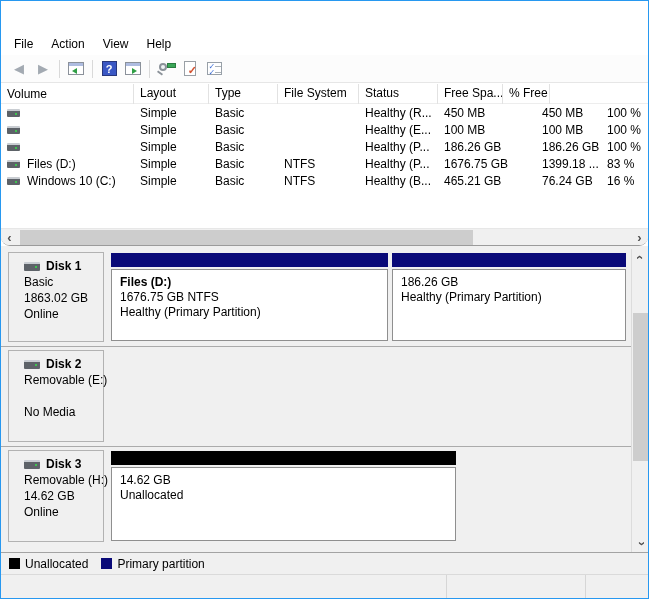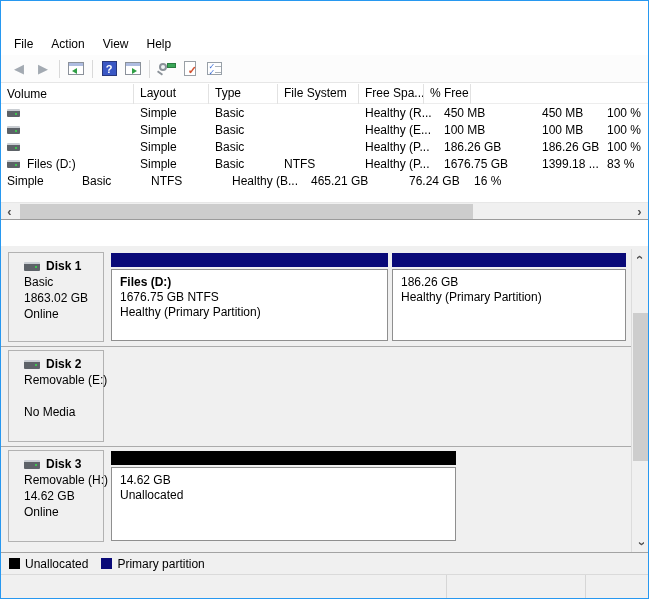--- a/index.html
+++ b/index.html
@@ -47,22 +47,22 @@
   .magico .lens { position:absolute; left:2px; top:2px; width:8px; height:8px; border:2px solid #8b9299; border-radius:50%; background:#eef1f4; }
   .magico .handle { position:absolute; left:0px; top:11px; width:6px; height:2px; background:#8b9299; transform:rotate(35deg); }
   .docico { width:12px; height:15px; border:1px solid #9aa0a6; background:#fff; position:relative; }
   .docico .chk { position:absolute; right:-2px; bottom:-1px; font-size:11px; font-weight:bold; color:#d35230; line-height:11px; }
   .listico { width:15px; height:13px; border:1px solid #98a0a8; background:#fff; position:relative; }
   .listico .chk { position:absolute; left:1px; top:0px; font-size:8px; color:#3f6fd8; line-height:8px;
     text-shadow:0 6px 0 #3f6fd8; }
   .listico::after { content:""; position:absolute; left:7px; top:3px; width:6px; height:1px;
     background:#aab1b8; box-shadow:0 6px 0 #aab1b8; }
   
-  .listview { position:absolute; left:0; right:0; top:83px; height:136px; background:#fff;
-    border-bottom:1px solid #9b9b9b; overflow:hidden; }
+  .listview { position:absolute; left:0; right:0; top:83px; height:162px; background:#fff;
+    border-bottom:1px solid #9b9b9b; overflow:hidden;border-radius:9px; }
   .lv-header { display:flex; height:20px; border-bottom:1px solid #ededed; }
   .hcell { height:20px; line-height:19px; padding-left:6px; border-right:1px solid #e2e2e2;
     white-space:nowrap; overflow:hidden; }
   .lv-row { display:flex; height:17px; align-items:center; }
   .cell { padding-left:6px; white-space:nowrap; overflow:hidden; }
   .c0 { width:133px; display:flex; align-items:center; }
   .c1 { width:75px; } .c2 { width:69px; } .c3 { width:81px; }
   .c4 { width:79px; } .c5 { width:98px; } .c6 { width:65px; } .c7 { width:47px; }
   .drive-ico-s { flex:0 0 13px; width:13px; height:8px; border-radius:1px;
     background:linear-gradient(#c9cdd2 0 2px,#5d6268 2px); position:relative; margin-right:7px; }
@@ -162,20 +162,21 @@
         </span>
     </div>
   </div>
 
   <div class="listview">
     <div class="lv-header">
       <div class="hcell c0">Volume</div>
       <div class="hcell c1">Layout</div>
       <div class="hcell c2">Type</div>
       <div class="hcell c3">File System</div>
+      <div class="hcell c4">Status</div>
       <div class="hcell c6">Free Spa...</div>
       <div class="hcell c7">% Free</div>
     </div>
 
     <div class="lv-row">
       <div class="cell c0">
           <span class="drive-ico-s"></span>
           <span></span>
         </div>
       <div class="cell c1">Simple</div>
@@ -219,20 +220,24 @@
         </div>
       <div class="cell c1">Simple</div>
       <div class="cell c2">Basic</div>
       <div class="cell c3">NTFS</div>
       <div class="cell c4">Healthy (P...</div>
       <div class="cell c5">1676.75 GB</div>
       <div class="cell c6">1399.18 ...</div>
       <div class="cell c7">83 %</div>
     </div>
     <div class="lv-row">
+      <div class="cell c0">
+          <span class="drive-ico-s"></span>
+          <span>Windows 10 (C:)</span>
+        </div>
       <div class="cell c1">Simple</div>
       <div class="cell c2">Basic</div>
       <div class="cell c3">NTFS</div>
       <div class="cell c4">Healthy (B...</div>
       <div class="cell c5">465.21 GB</div>
       <div class="cell c6">76.24 GB</div>
       <div class="cell c7">16 %</div>
     </div>
 
     <div class="hscroll">

